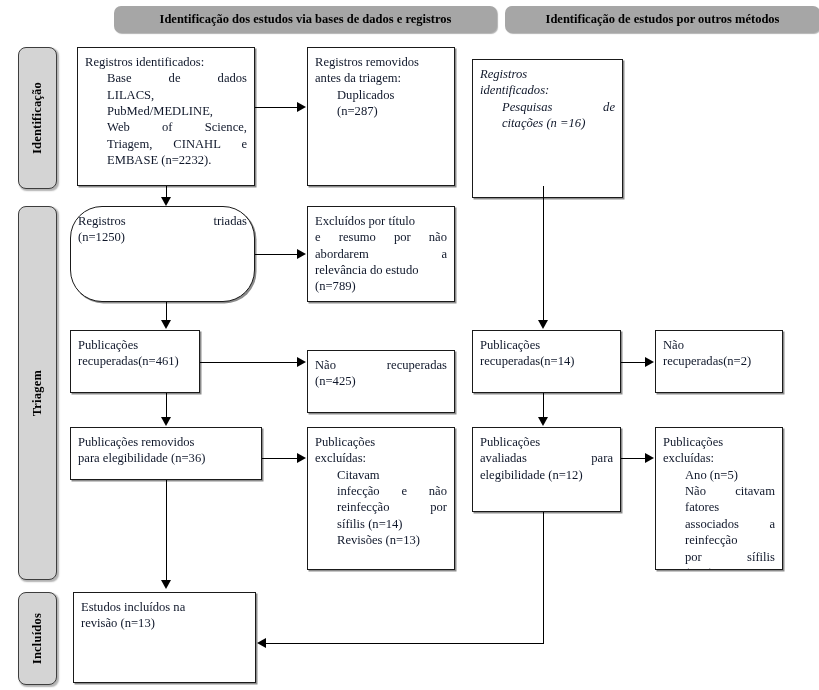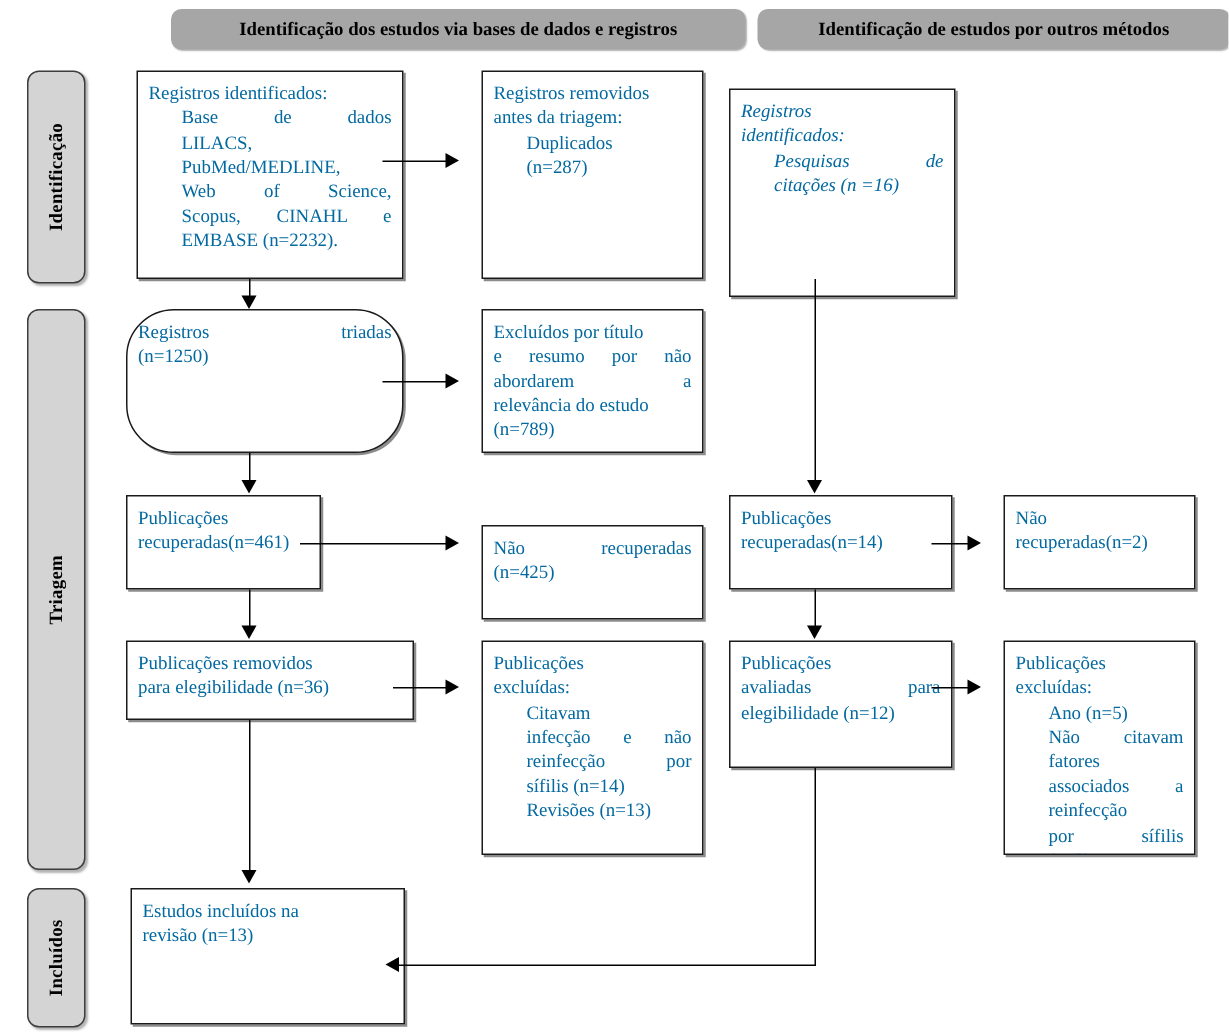--- a/index.html
+++ b/index.html
@@ -58,23 +58,22 @@
   
   .flow-box {
     position: absolute;
     background: #ffffff;
     border: 1.5px solid #1a1a1a;
     box-sizing: border-box;
     box-shadow: 1.5px 1.5px 0 rgba(0,0,0,0.45);
     padding: 6px 7px 4px 7px;
     font-size: 12.6px;
     line-height: 1.30;
-    color: #0369a1;
+    color: #0f172a;
     overflow: hidden;
-    margin-left: 14px;
   }
   .flow-box .ln { display: block; white-space: pre; }
   .flow-box .just {
     display: block;
     text-align: justify;
     text-align-last: justify;
     white-space: normal;
   }
   .flow-box .ind { padding-left: 22px; }
 
@@ -130,21 +129,21 @@
   <div class="side-label" style="left:18px; top:592px; width:37px; height:91px;">
     <span>Incluídos</span>
   </div>
 
   <div class="flow-box" style="left:77px; top:47px; width:178px; height:139px;">
     <span class="ln">Registros identificados:</span>
     <span class="just ind">Base      de      dados</span>
     <span class="ln ind">LILACS,</span>
     <span class="ln ind">PubMed/MEDLINE,</span>
     <span class="just ind">Web    of    Science,</span>
-    <span class="just ind">Scopus,  CINAHL  e</span>
+    <span class="just ind">Triagem,  CINAHL  e</span>
     <span class="ln ind">EMBASE (n=2232).</span>
   </div>
 
   <div class="flow-box" style="left:307px; top:47px; width:148px; height:139px;">
     <span class="ln">Registros removidos</span>
     <span class="ln">antes da triagem:</span>
     <span class="ln ind">Duplicados</span>
     <span class="ln ind">(n=287)</span>
   </div>
 

